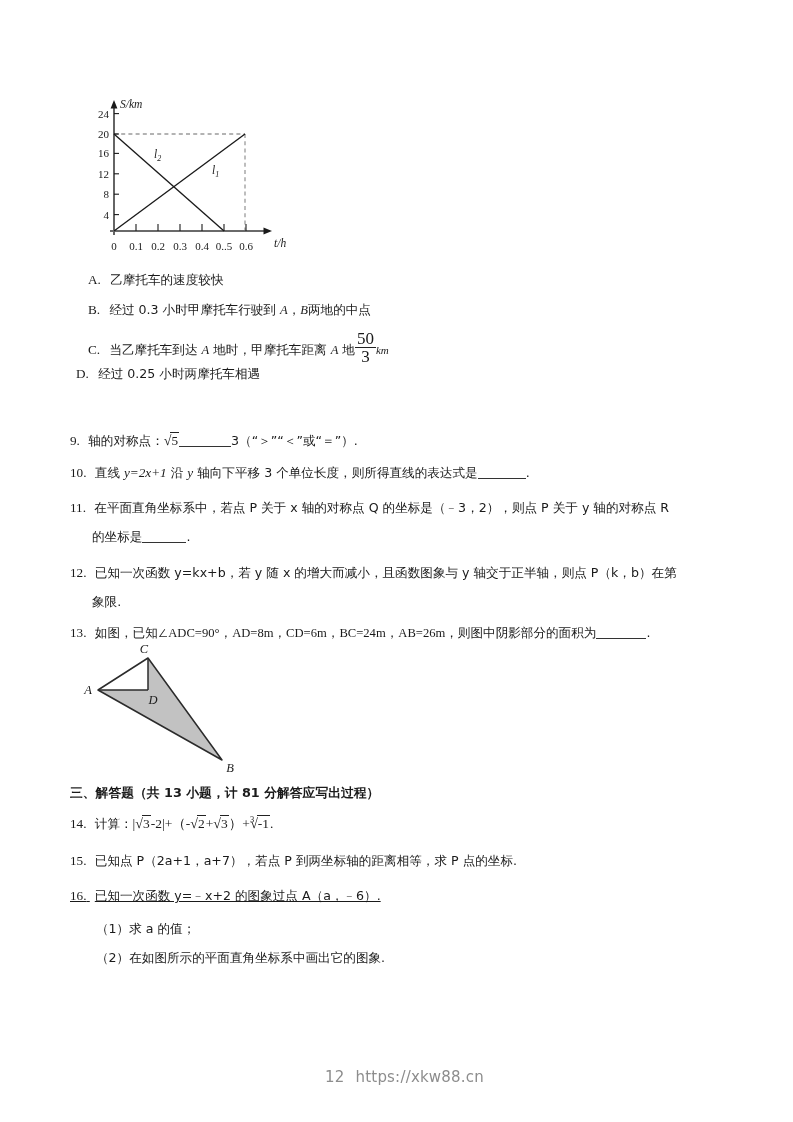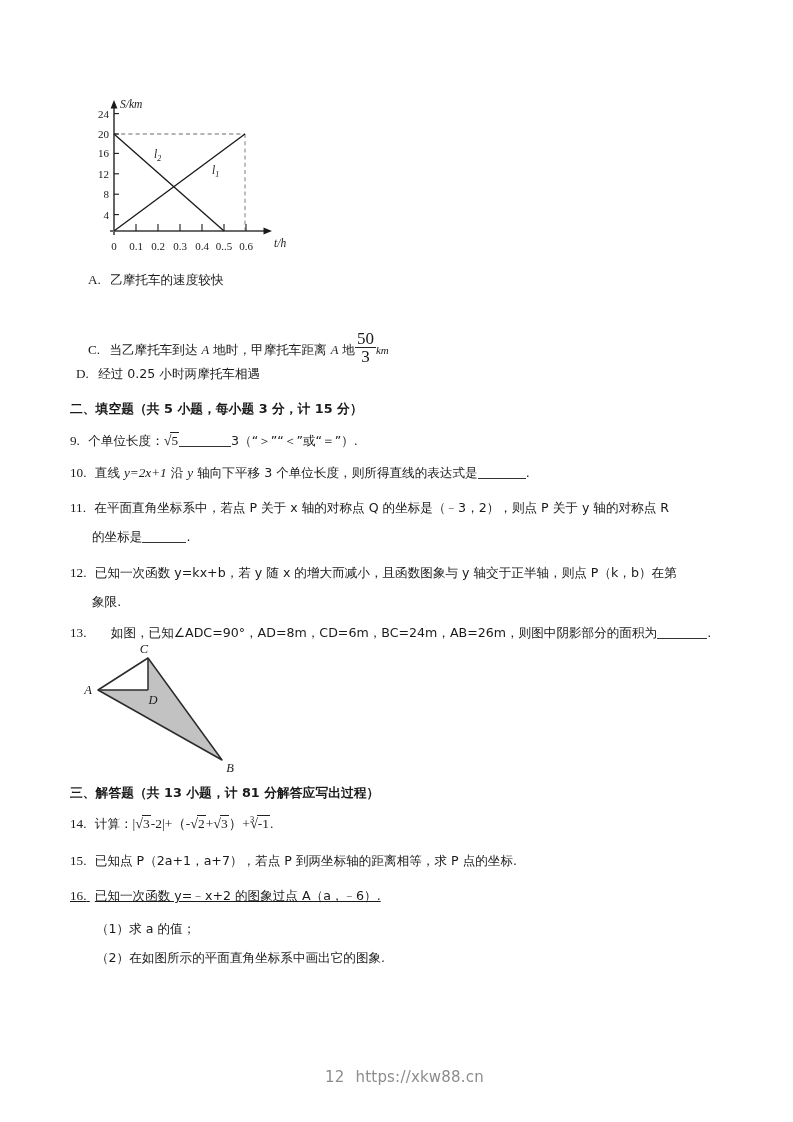--- a/index.html
+++ b/index.html
@@ -167,36 +167,39 @@
         <text x="158" y="158">0.6</text>
       </g>
     </svg>
   </div>
 
   <div class="blk" style="left:88px; top:270px;">
     <span class="lbl">A.</span>
     <span class="cn" style="margin-left:6px;">乙摩托车的速度较快</span>
   </div>
 
+  <div class="blk" style="left:88px; top:300px;">
+    <span class="lbl">B.</span>
+    <span class="cn" style="margin-left:6px;"><span>经过 0.3 小时甲摩托车行驶到 </span><span class="mi">A</span><span>，</span><span class="mi">B</span><span>两地的中点</span></span>
+  </div>
 
   <div class="blk" style="left:88px; top:330px;">
     <span class="lbl">C.</span>
     <span class="cn" style="margin-left:6px;"><span>当乙摩托车到达 </span><span class="mi">A</span><span> 地时，甲摩托车距离 </span><span class="mi">A</span><span> 地</span><span class="frac"><span class="num">50</span><span class="den">3</span></span><span class="mi" style="font-size:11px;">km</span></span>
   </div>
 
   <div class="blk" style="left:76px; top:364px;">
     <span class="lbl">D.</span>
     <span class="cn" style="margin-left:6px;">经过 0.25 小时两摩托车相遇</span>
   </div>
 
-  <div class="blk sect-head" style="left:70px; top:399px;">二、填空题（共 5 小题，每小题 3 分，计 15 分）</div>
 
   <div class="blk" style="left:70px; top:430px;">
     <span class="lbl">9.</span>
-    <span class="cn" style="margin-left:5px;">个单位长度：</span><span class="rad"><span class="sym">√</span><span class="body">5</span></span><span class="blank" style="width:52px;"></span><span class="cn">3（“＞”“＜”或“＝”）.</span>
+    <span class="cn" style="margin-left:5px;">轴的对称点：</span><span class="rad"><span class="sym">√</span><span class="body">5</span></span><span class="blank" style="width:52px;"></span><span class="cn">3（“＞”“＜”或“＝”）.</span>
   </div>
 
   <div class="blk" style="left:70px; top:463px;">
     <span class="lbl">10.</span>
     <span class="cn" style="margin-left:5px;">直线 </span><span class="mi">y=2x+1</span><span class="cn"> 沿 </span><span class="mi">y</span><span class="cn"> 轴向下平移 3 个单位长度，则所得直线的表达式是</span><span class="blank" style="width:48px;"></span><span class="cn">.</span>
   </div>
 
   <div class="blk" style="left:70px; top:498px;">
     <span class="lbl">11.</span>
     <span class="cn" style="margin-left:5px;">在平面直角坐标系中，若点 P 关于 x 轴的对称点 Q 的坐标是（﹣3，2），则点 P 关于 y 轴的对称点 R</span>
@@ -208,21 +211,21 @@
   <div class="blk" style="left:70px; top:563px;">
     <span class="lbl">12.</span>
     <span class="cn" style="margin-left:5px;">已知一次函数 y=kx+b，若 y 随 x 的增大而减小，且函数图象与 y 轴交于正半轴，则点 P（k，b）在第</span>
   </div>
   <div class="blk" style="left:92px; top:592px;">
     <span class="cn">象限.</span>
   </div>
 
   <div class="blk" style="left:70px; top:623px;">
     <span class="lbl">13.</span>
-    <span class="cn" style="margin-left:21px;">如图，已知∠ADC=90°，AD=8m，CD=6m，BC=24m，AB=26m，则图中阴影部分的面积为</span><span class="blank" style="width:50px;"></span><span class="cn">.</span>
+    <span class="cn" style="margin-left:5px;font-family:Liberation Serif, serif;">如图，已知∠ADC=90°，AD=8m，CD=6m，BC=24m，AB=26m，则图中阴影部分的面积为</span><span class="blank" style="width:50px;"></span><span class="cn">.</span>
   </div>
 
   <div id="geom-wrap">
     <svg width="190" height="136" viewBox="0 0 190 136">
 
       <polygon points="18,48 68,48 68,16 142,118" fill="#c2c2c2" stroke="none"></polygon>
 
       <polygon points="18,48 68,16 142,118" fill="none" stroke="#2b2b2b" stroke-width="1.5" stroke-linejoin="round"></polygon>
 
       <line x1="18" y1="48" x2="68" y2="48" stroke="#2b2b2b" stroke-width="1.5"></line>

